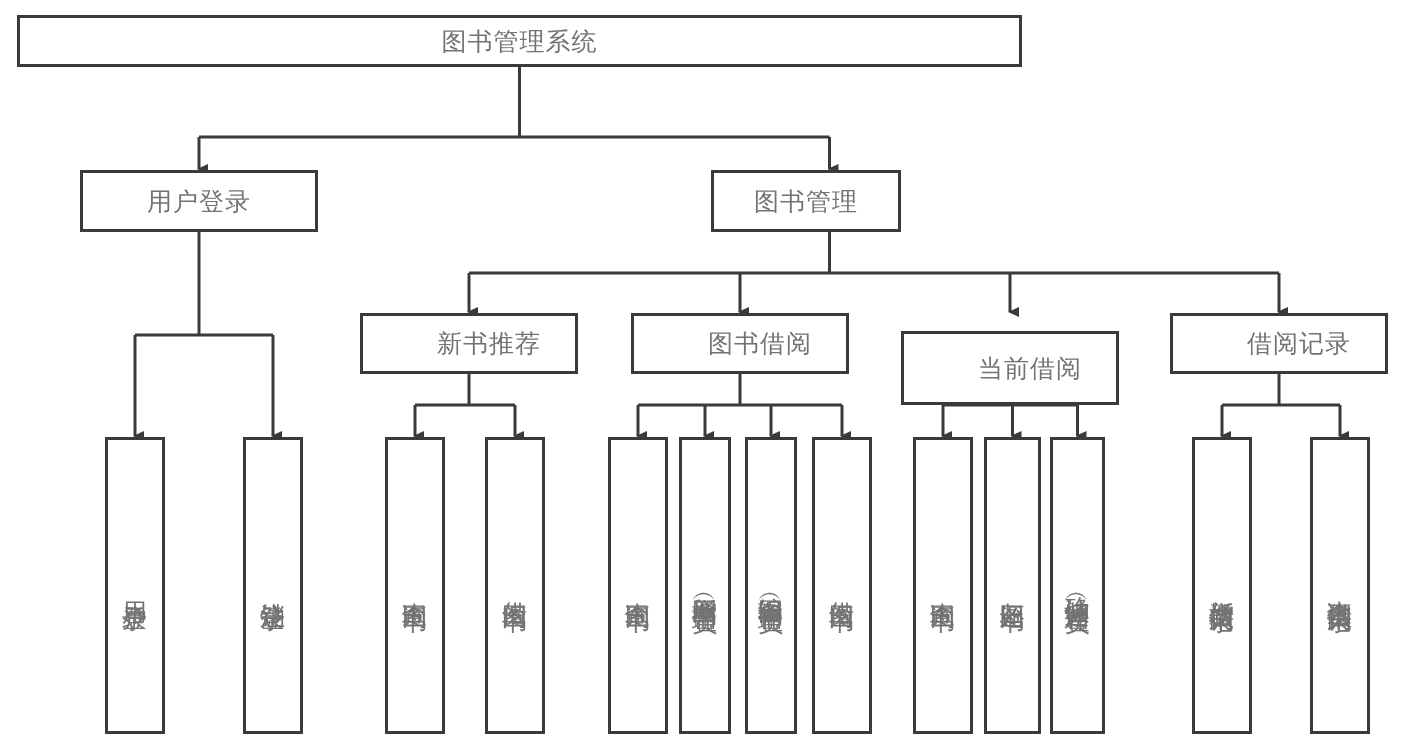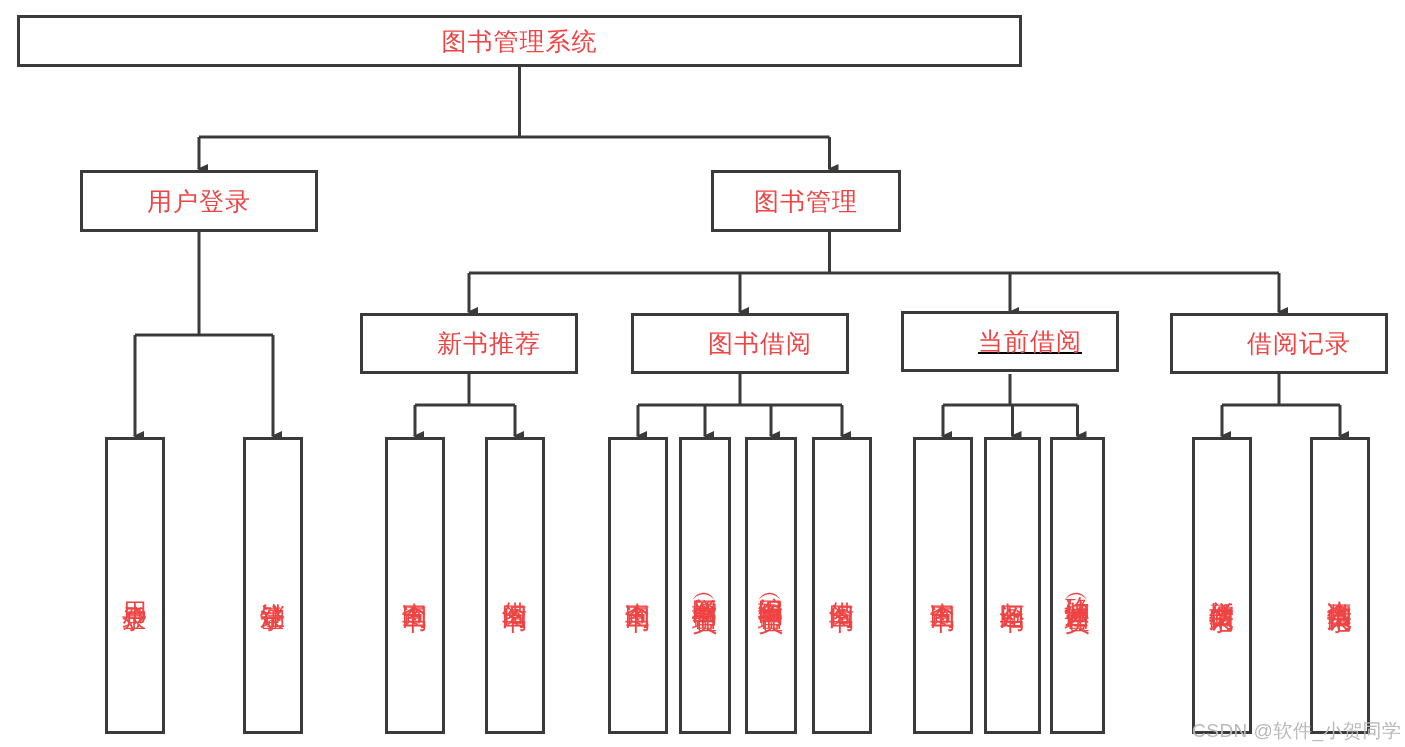--- a/index.html
+++ b/index.html
@@ -32,21 +32,21 @@
     display: flex;
     align-items: center;
     justify-content: center;
     overflow: hidden;
   }
   .node-box.level-0 { border-width: 3px; }
   .node-box.level-1 { border-width: 3px; }
   .node-box.level-2 { border-width: 3px; padding-left: 40px; }
   .node-box.leaf   { border-width: 3px; }
   .node-label {
-    color: #ef4444;
+    color: #737373;
     font-size: 25px;
     line-height: 1.15;
     letter-spacing: 1px;
     white-space: nowrap;
     text-align: center;
   }
   .node-label.vertical {
     writing-mode: vertical-rl;
     text-orientation: upright;
     font-size: 25px;
@@ -120,21 +120,21 @@
       </div>
       <div class="node-box level-1" style="left: 711px; top: 170px; width: 190px; height: 62px;">
         <div class="node-label">图书管理</div>
       </div>
       <div class="node-box level-2" style="left: 360px; top: 313px; width: 218px; height: 61px;">
         <div class="node-label">新书推荐</div>
       </div>
       <div class="node-box level-2" style="left: 631px; top: 313px; width: 218px; height: 61px;">
         <div class="node-label">图书借阅</div>
       </div>
-      <div class="node-box level-2" style="left: 901px; top: 311px; width: 218px; height: 61px; text-decoration: underline;">
+      <div class="node-box level-2" style="left: 901px; top: 331px; width: 218px; height: 74px;">
         <div class="node-label">当前借阅</div>
       </div>
       <div class="node-box level-2" style="left: 1170px; top: 313px; width: 218px; height: 61px;">
         <div class="node-label">借阅记录</div>
       </div>
       <div class="node-box level-x leaf" style="left: 105px; top: 437px; width: 60px; height: 297px;">
         <div class="node-label vertical">用户登录</div>
       </div>
       <div class="node-box level-x leaf" style="left: 243px; top: 437px; width: 60px; height: 297px;">
         <div class="node-label vertical">注销登录</div>
@@ -167,15 +167,14 @@
         <div class="node-label vertical">确认归还（管理员）</div>
       </div>
       <div class="node-box level-x leaf" style="left: 1192px; top: 437px; width: 60px; height: 297px;">
         <div class="node-label vertical">新增借阅记录</div>
       </div>
       <div class="node-box level-x leaf" style="left: 1310px; top: 437px; width: 60px; height: 297px;">
         <div class="node-label vertical">查询借阅记录</div>
       </div>
     </div>
 
-  <div class="watermark" style="left: 1192px; top: 718px;">CSDN @软件_小贺同学</div>
 
 </div>
 
 </body></html>

